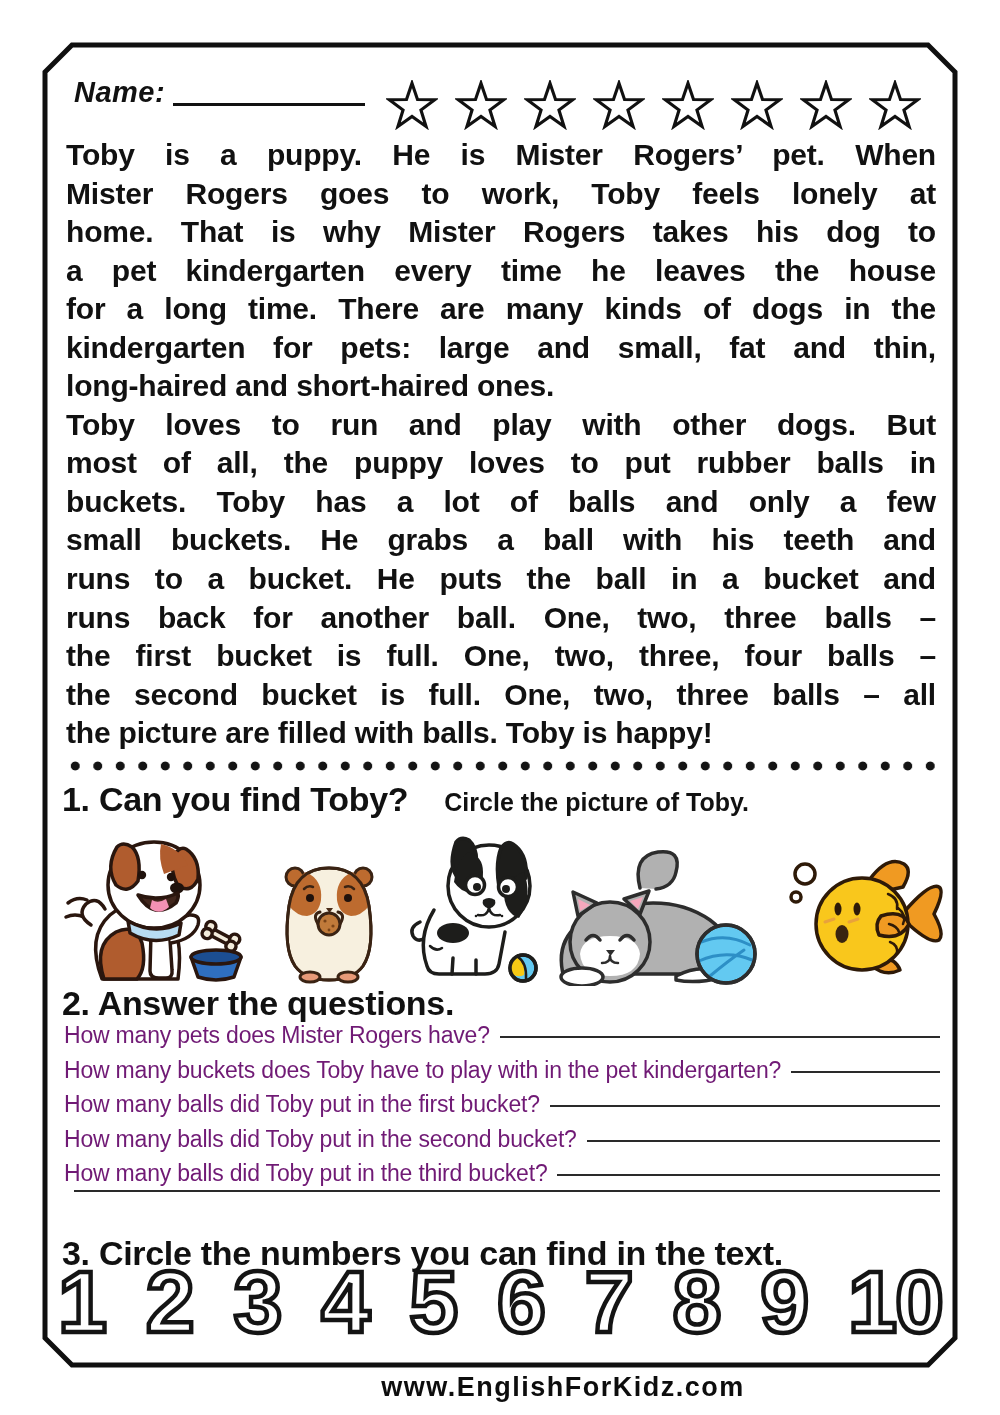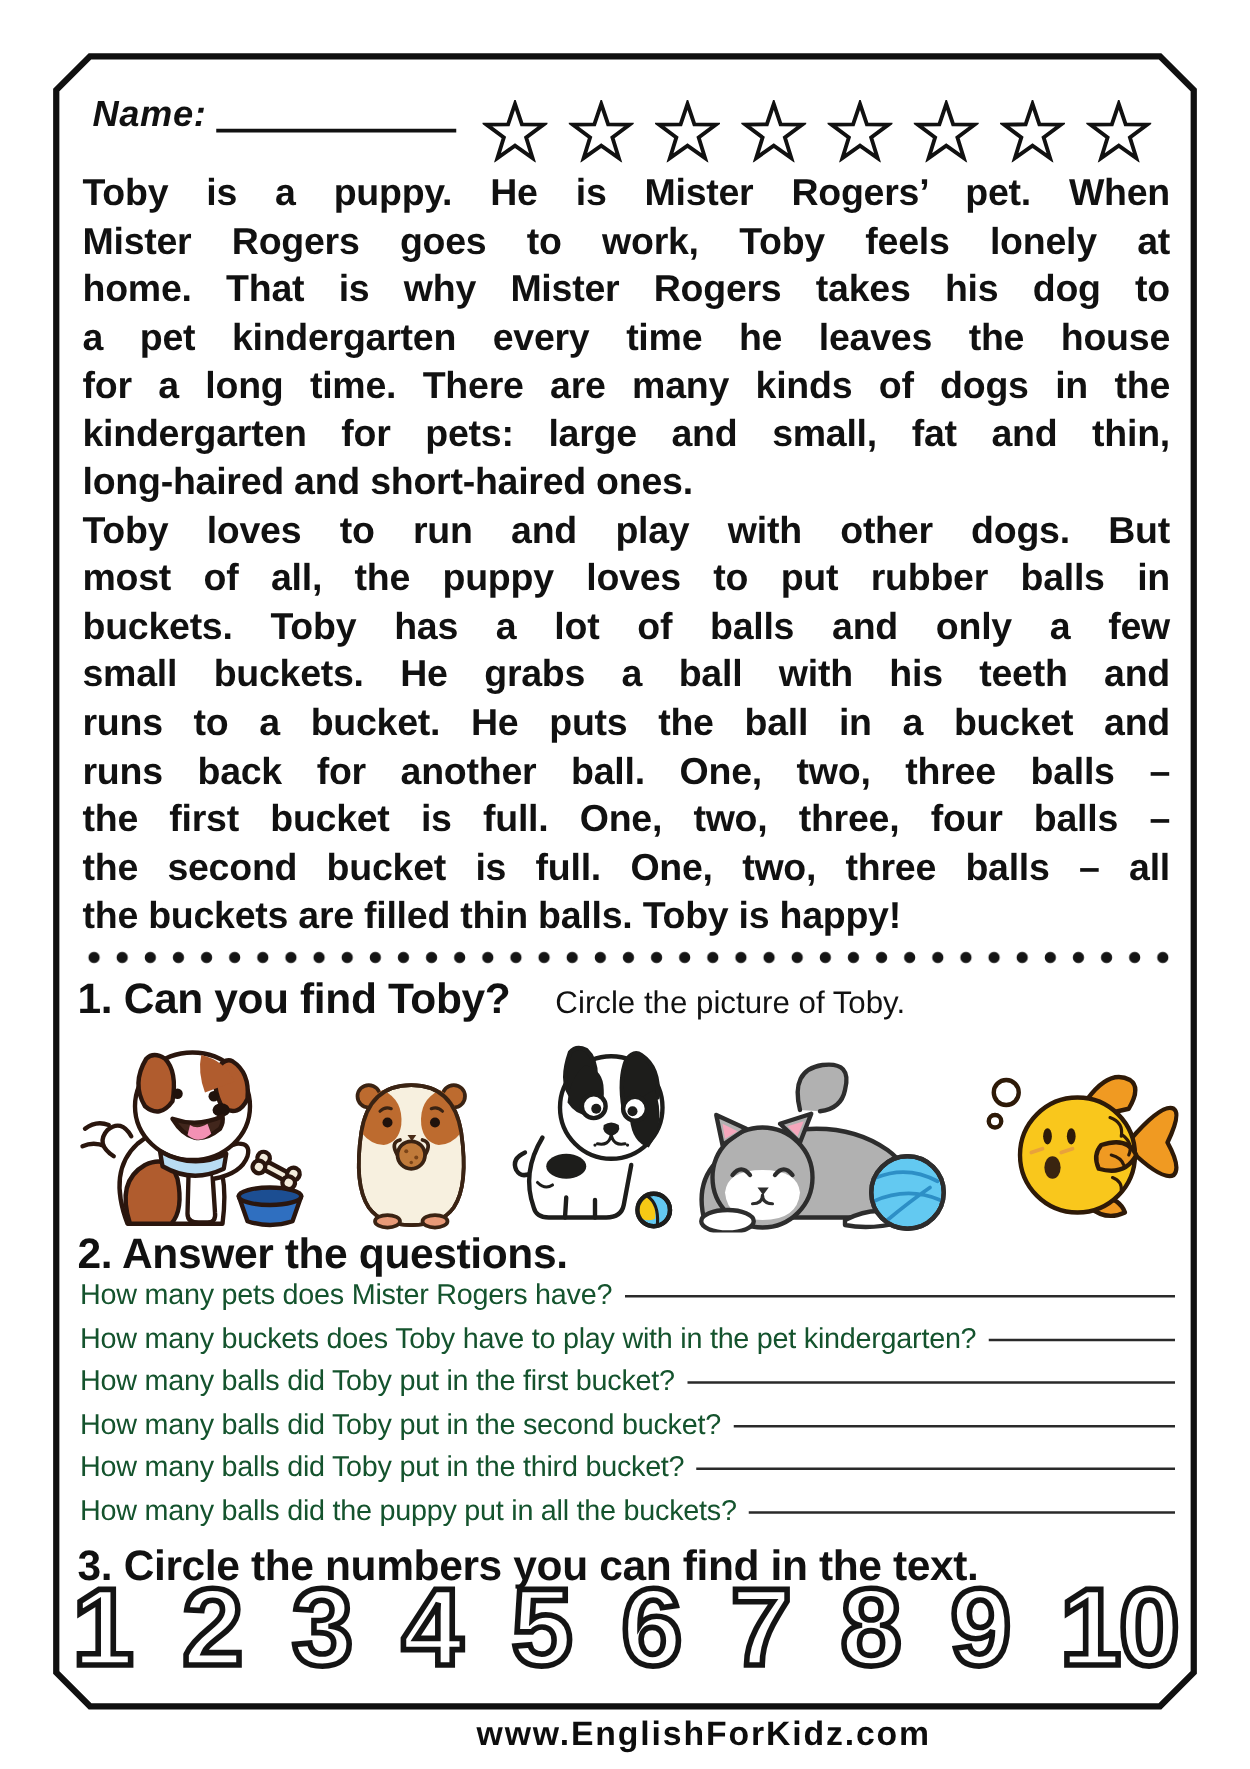--- a/index.html
+++ b/index.html
@@ -19,38 +19,38 @@
          text-align:justify;text-align-last:justify;white-space:normal;}
   .pline.pl-last{text-align-last:left;}
 
   .dots{position:absolute;left:64px;top:761px;width:878px;height:10px;
         background-image:radial-gradient(circle,#141414 4.1px,transparent 4.8px);
         background-size:22.5px 10px;background-repeat:repeat-x;background-position:0 0;}
 
   
   .h-row{position:absolute;display:flex;align-items:baseline;gap:36px;}
   .h-big{font-weight:800;font-size:34px;letter-spacing:-.3px;}
-  .h-sub{font-weight:normal;font-size:25px;}
+  .h-sub{font-weight:bold;font-size:25px;}
   .h1{left:62px;top:780px;}
   .h2{left:62px;top:984px;align-items:flex-end;}
   .h3{left:62px;top:1234px;}
 
   
   .animal{position:absolute;}
   .a-dog{left:58px;top:831px;width:188px;height:154px;}
   .a-hamster{left:268px;top:860px;width:122px;height:124px;}
   .a-bulldog{left:396px;top:836px;width:146px;height:150px;}
   .a-cat{left:536px;top:846px;width:232px;height:140px;}
   .a-fish{left:786px;top:852px;width:160px;height:130px;}
   .animal svg{width:100%;height:100%;display:block;}
 
   
   .questions{position:absolute;left:64px;top:1022px;width:876px;}
   .q-row{display:flex;align-items:baseline;height:34.5px;}
-  .q-text{font-size:23px;font-weight:400;letter-spacing:-.2px;color:#14532d;white-space:nowrap;}
+  .q-text{font-size:23px;font-weight:400;letter-spacing:-.2px;color:#701a75;white-space:nowrap;}
   .q-line{flex:1;border-bottom:2.5px solid #2a2a2a;margin-left:10px;transform:translateY(-5px);min-width:80px;}
 
   
   .numbers{position:absolute;left:58px;top:1256px;width:884px;display:flex;
            justify-content:space-between;align-items:flex-end;}
   .num{font-size:88px;line-height:92px;font-weight:bold;color:#fff;
        -webkit-text-stroke:4.5px #141414;letter-spacing:-2px;}
 
   
   .footer{position:absolute;left:0;top:1372px;width:100%;text-align:center;margin-left:46px;}
@@ -106,21 +106,21 @@
     <div class="pline">kindergarten for pets: large and small, fat and thin,</div>
     <div class="pline pl-last">long-haired and short-haired ones.</div>
     <div class="pline">Toby loves to run and play with other dogs. But</div>
     <div class="pline">most of all, the puppy loves to put rubber balls in</div>
     <div class="pline">buckets. Toby has a lot of balls and only a few</div>
     <div class="pline">small buckets. He grabs a ball with his teeth and</div>
     <div class="pline">runs to a bucket. He puts the ball in a bucket and</div>
     <div class="pline">runs back for another ball. One, two, three balls –</div>
     <div class="pline">the first bucket is full. One, two, three, four balls –</div>
     <div class="pline">the second bucket is full. One, two, three balls – all</div>
-    <div class="pline pl-last">the buckets are filled thin balls. Toby is happy!</div>
+    <div class="pline pl-last">the picture are filled with balls. Toby is happy!</div>
   </div>
 
   <div class="dots"></div>
 
   <div class="h-row h1">
     <span class="h-big">1. Can you find Toby?</span>
     <span class="h-sub">Circle the picture of Toby.</span>
   </div>
 
   <div class="animal a-dog">
@@ -273,21 +273,20 @@
     </div>
     <div class="q-row">
       <span class="q-text">How many balls did Toby put in the second bucket?</span>
       <span class="q-line"></span>
     </div>
     <div class="q-row">
       <span class="q-text">How many balls did Toby put in the third bucket?</span>
       <span class="q-line"></span>
     </div>
     <div class="q-row">
-      <span class="q-text">How many balls did the puppy put in all the buckets?</span>
       <span class="q-line"></span>
     </div>
   </div>
 
   <div class="h-row h3">
     <span class="h-big">3. Circle the numbers you can find in the text.</span>
   </div>
 
   <div class="numbers">
     <span class="num">1</span>

